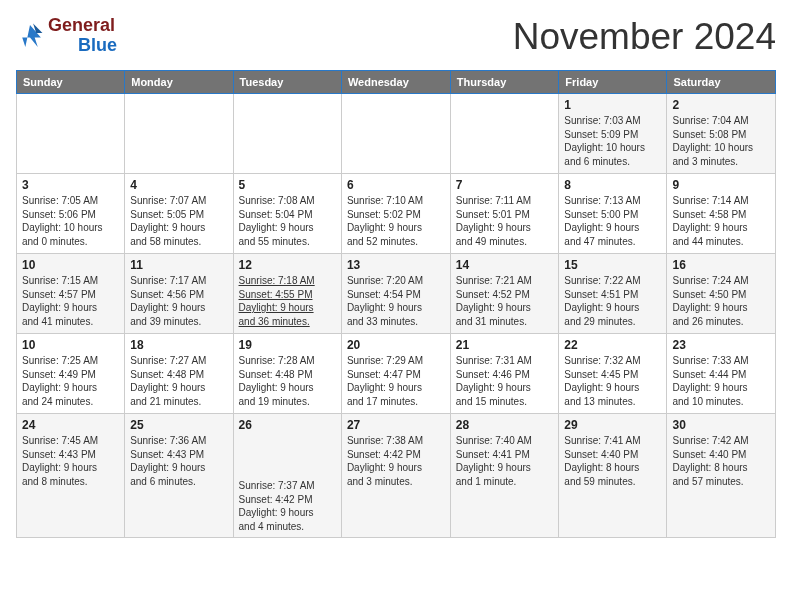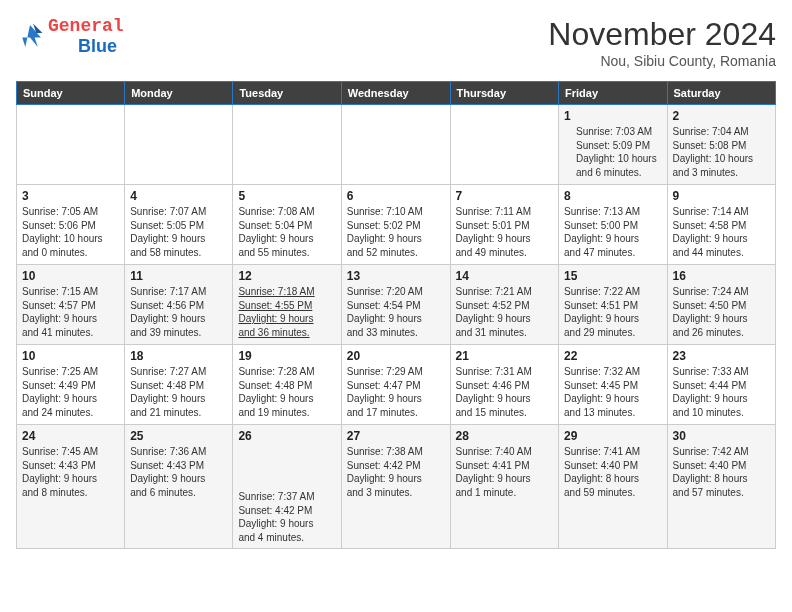--- a/index.html
+++ b/index.html
@@ -19,45 +19,45 @@
     .logo {
       display: flex;
       align-items: center;
       gap: 4px;
     }
     .logo-text {
       font-size: 18px;
       font-weight: bold;
       line-height: 1.1;
     }
-    .logo-general { color: #ef4444; font-family: Liberation Mono, monospace; }
+    .logo-general { color: #7f1d1d; }
     .logo-blue { color: #1a6bbf; margin-left: 30px; }
     .logo-icon {
       width: 28px;
       height: 28px;
     }
     .title-block {
       text-align: right;
     }
     .month-title {
-      font-size: 32px;
+      font-size: 37px;
       font-weight: normal;
       color: #333;
     }
     .location {
       font-size: 14px;
       color: #555;
     }
     .calendar {
       width: 100%;
       border-collapse: collapse;
       font-size: 10.5px;
     }
     .calendar thead th {
-      background: #404040;
+      background: #737373;
       color: #fff;
       padding: 5px 6px;
       text-align: left;
       font-weight: bold;
       font-size: 11px;
       border: 1px solid #2878c8;
     }
     .calendar tbody td {
       vertical-align: top;
       border: 1px solid #ccc;
@@ -96,21 +96,20 @@
       <polygon points="18,4 32,20 24,20 28,32 18,20 8,20 12,32" fill="#2878c8"></polygon>
       <polygon points="22,2 34,14 26,14" fill="#1a5a9a"></polygon>
     </svg>
     <div class="logo-text">
       <span class="logo-general">General</span><br>
       <span class="logo-blue">Blue</span>
     </div>
   </div>
   <div class="title-block">
     <div class="month-title">November 2024</div>
-    <div class="location">Nou, Sibiu County, Romania</div>
   </div>
 </div>
 
 <table class="calendar">
   <thead>
     <tr>
     <th>Sunday</th>
         <th>Monday</th>
         <th>Tuesday</th>
         <th>Wednesday</th>
@@ -121,21 +120,21 @@
   </thead>
   <tbody id="calendar-body">
   <tr>
         <td class="empty-cell"></td>
         <td class="empty-cell"></td>
         <td class="empty-cell"></td>
         <td class="empty-cell"></td>
         <td class="empty-cell"></td>
         <td>
           <div class="day-num">1</div>
-          <div class="day-info" style="white-space: pre-line; margin-left: 12px;">Sunrise: 7:03 AM
+          <div class="day-info" style="white-space: pre-line;">Sunrise: 7:03 AM
 Sunset: 5:09 PM
 Daylight: 10 hours
 and 6 minutes.</div>
         </td>
         <td>
           <div class="day-num">2</div>
           <div class="day-info" style="white-space: pre-line;">Sunrise: 7:04 AM
 Sunset: 5:08 PM
 Daylight: 10 hours
 and 3 minutes.</div>

